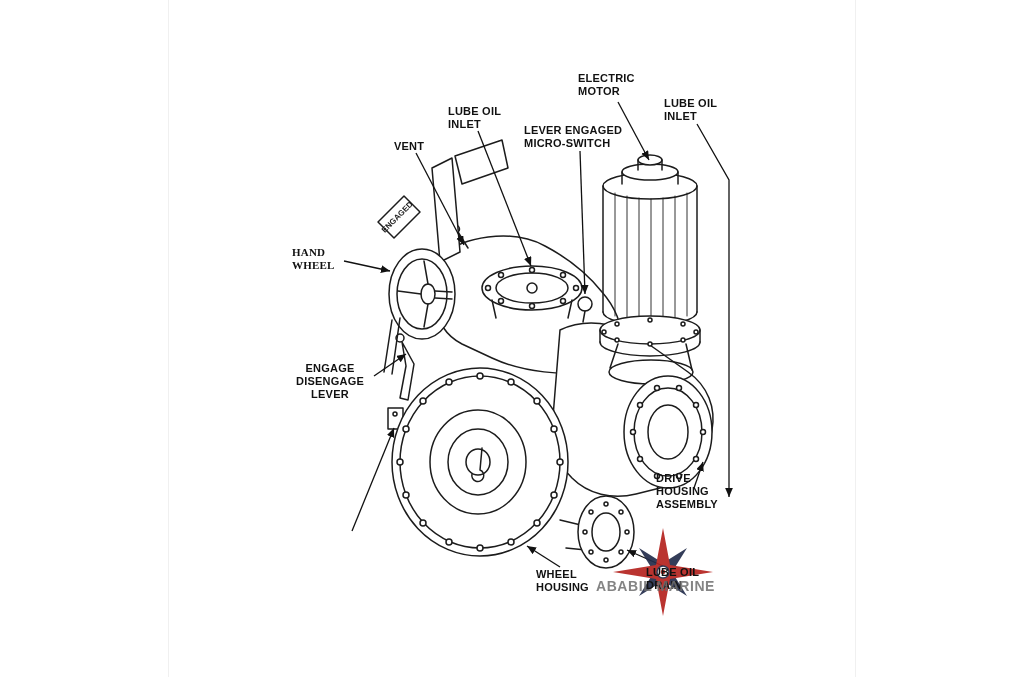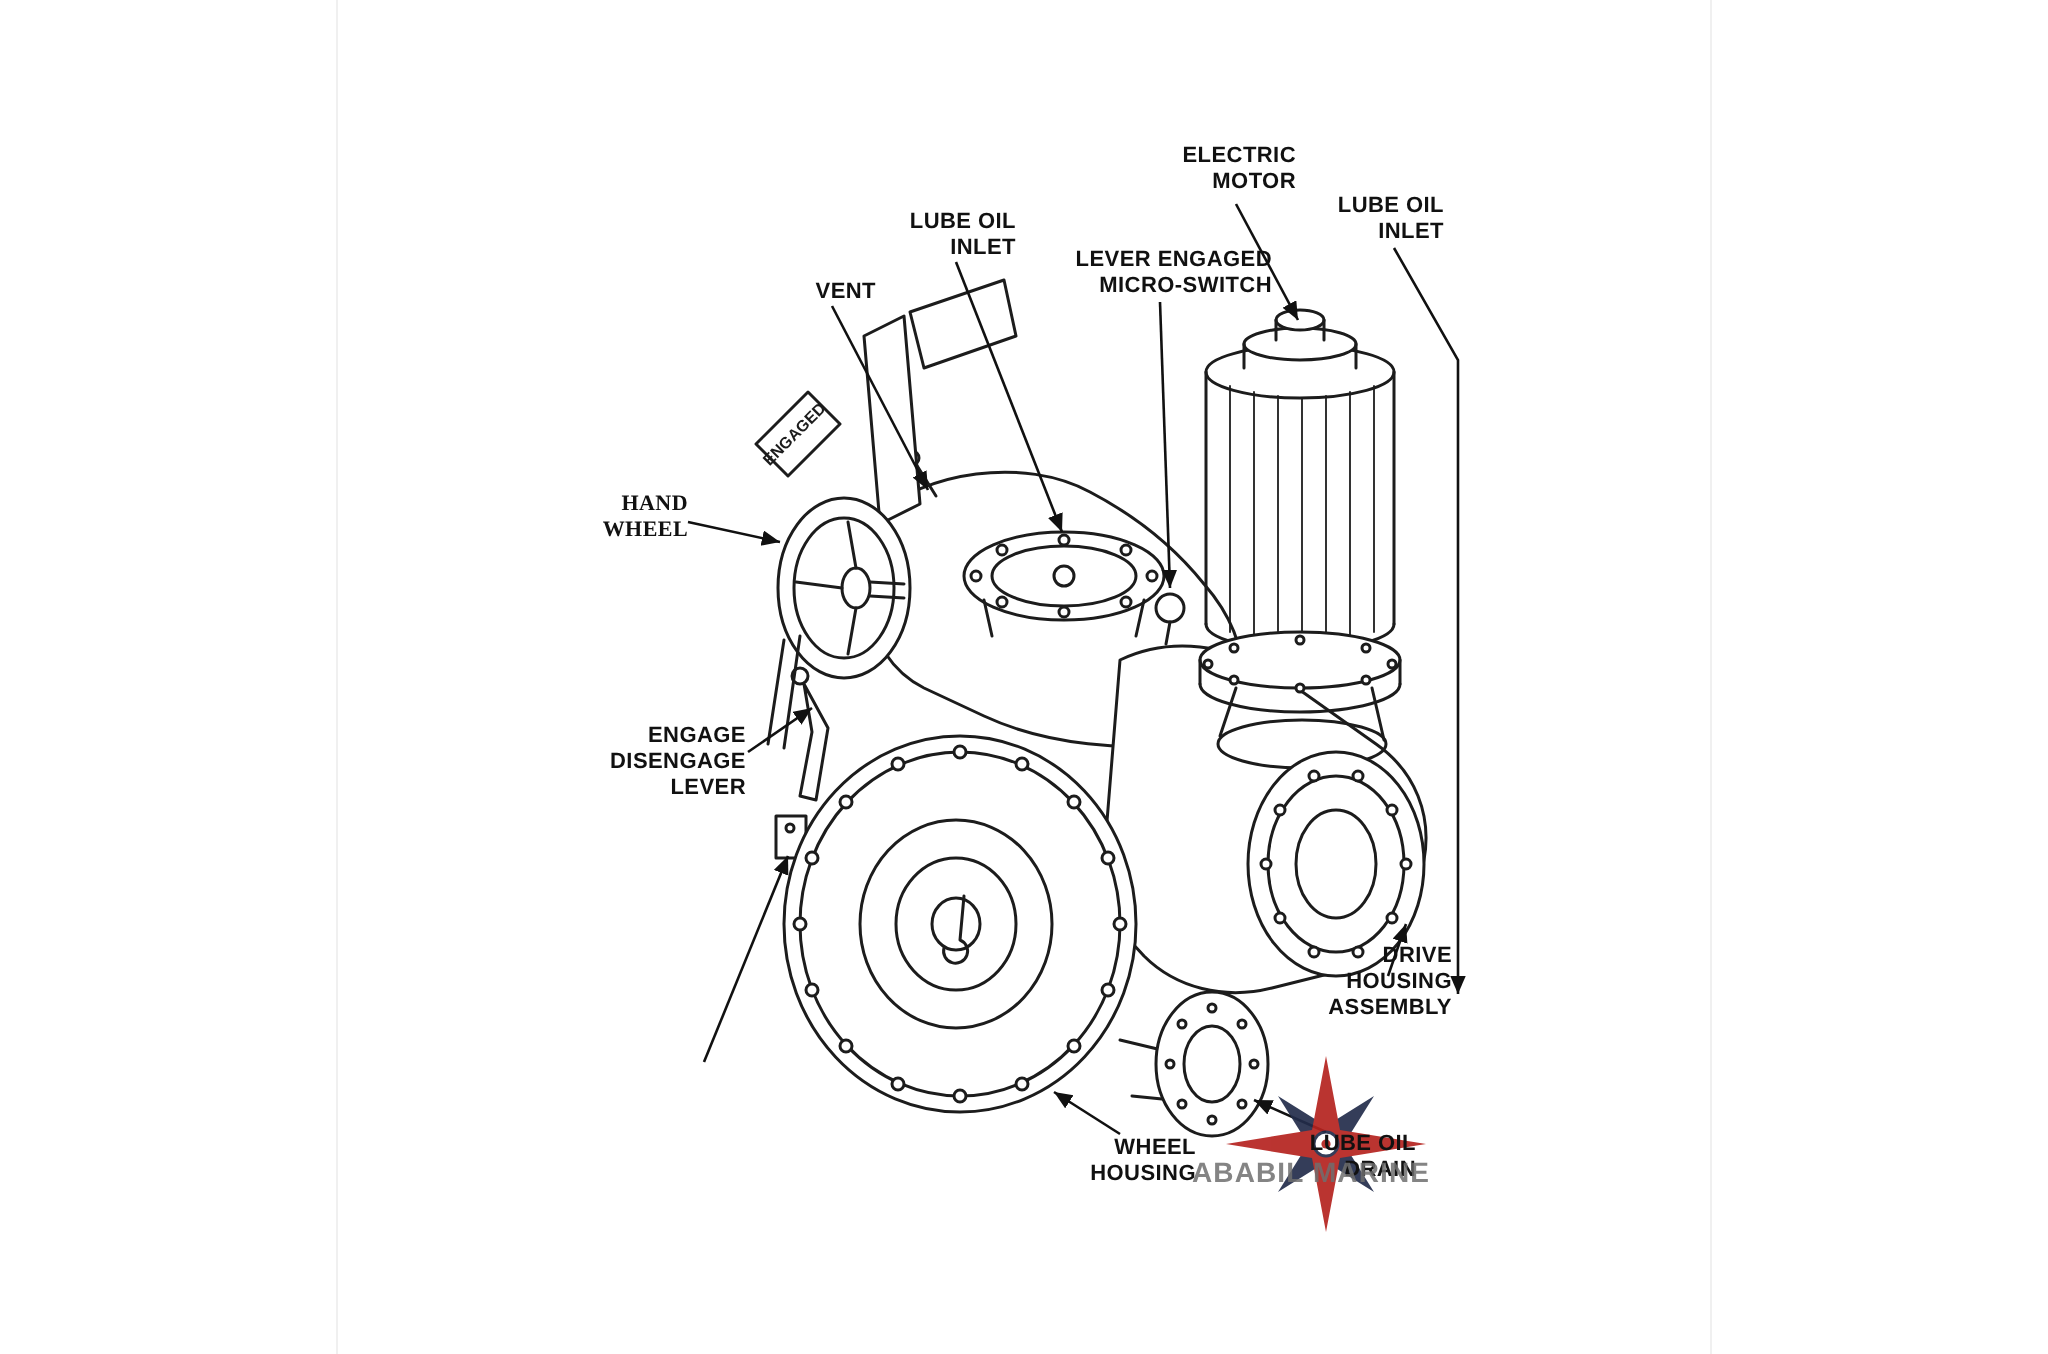--- a/index.html
+++ b/index.html
@@ -1,21 +1,21 @@
 <!DOCTYPE html>
 <html><head>
 <meta charset="utf-8">
 <style>
   html,body{margin:0;padding:0;background:#fff;}
   #stage{position:relative;width:1024px;height:677px;background:#ffffff;overflow:hidden;
          font-family:"Liberation Sans", sans-serif;}
   .edge-band{position:absolute;top:0;width:1px;height:100%;background:#f0f0f0;}
   .lbl{position:absolute;font-weight:bold;font-size:11px;line-height:1.18;color:#111;
-       letter-spacing:.02em;white-space:pre-line;text-align:right;}
-  .ta-left{text-align:right;}
+       letter-spacing:.02em;white-space:pre-line;text-align:left;}
+  .ta-left{text-align:center;}
   #drawing{position:absolute;left:0;top:0;}
   .watermark-text{position:absolute;left:596px;top:578px;width:138px;text-align:left;
        font-weight:bold;font-size:14px;letter-spacing:.04em;color:rgba(110,110,110,.85);}
 </style>
 </head>
 <body>
 
 <div id="stage">
 
   <div class="edge-band" style="left:168px;"></div>

